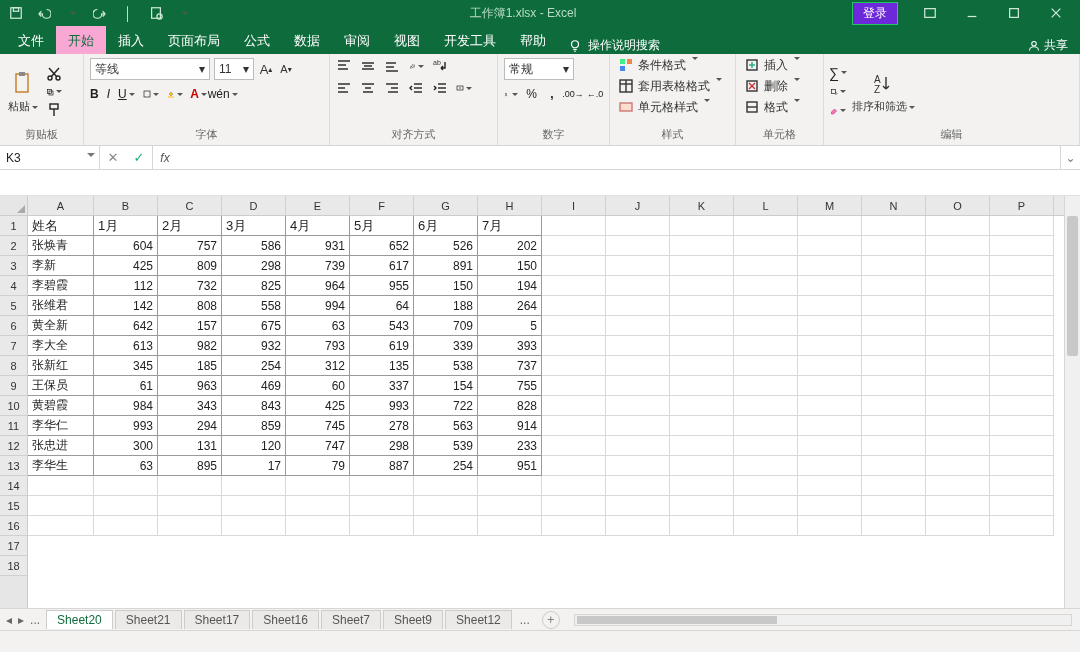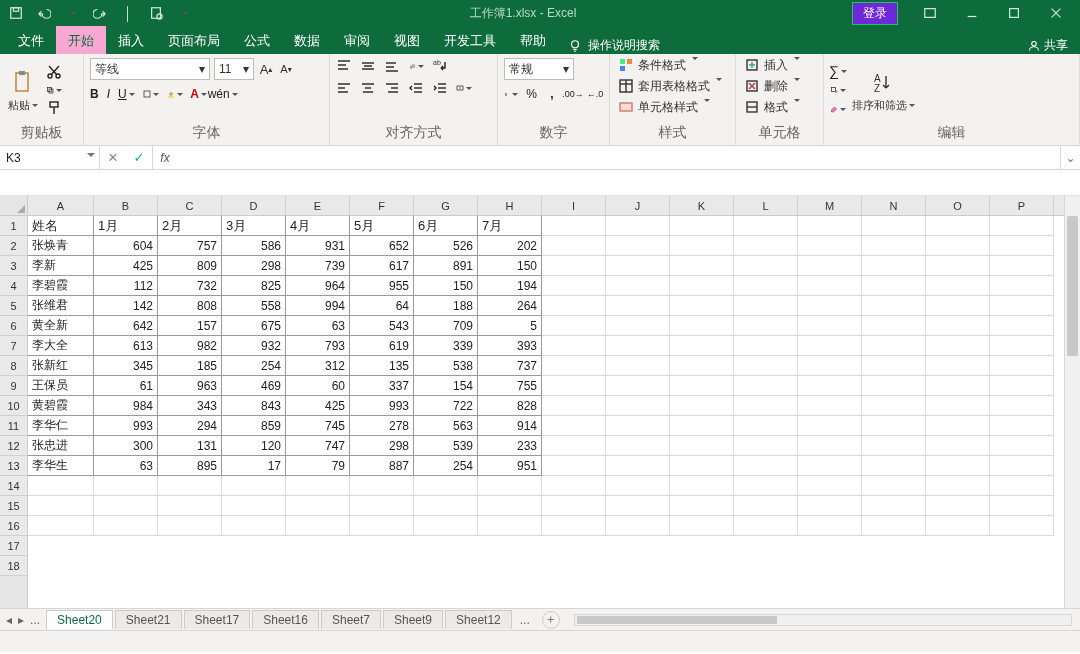--- a/index.html
+++ b/index.html
@@ -22,21 +22,21 @@
   .tab.file { font-weight: 500; }
   .tabs-right { margin-left: auto; display: flex; align-items: center; padding-right: 12px; }
   .tabs-right .share { color: #fff; font-size: 12px; display: flex; align-items: center; gap: 4px; }
   .tell-me { display: flex; align-items: center; gap: 6px; color: #fff; padding: 0 10px; }
   .tell-me svg { width: 14px; height: 14px; }
 
   
   .ribbon { height: 92px; background: #f3f2f1; border-bottom: 1px solid #d6d6d6; display: flex; }
   .group { border-right: 1px solid #dcdcdc; display: flex; flex-direction: column; }
   .group-body { flex: 1; display: flex; align-items: center; padding: 4px 6px 2px; gap: 6px; }
-  .group-label { text-align: center; font-size: 14px; color: #666; padding-bottom: 3px; position: relative; }
+  .group-label { text-align: center; font-size: 11px; color: #666; padding-bottom: 3px; position: relative; }
   .btncol { display: flex; flex-direction: column; gap: 2px; align-items: center; }
   .btnrow { display: flex; align-items: center; gap: 4px; }
   .ico { width: 16px; height: 16px; display: flex; align-items: center; justify-content: center; }
   .bigbtn { display: flex; flex-direction: column; align-items: center; gap: 2px; font-size: 11px; color: #333; padding: 2px 2px; }
   .bigbtn .bigico { width: 28px; height: 28px; display: flex; align-items: center; justify-content: center; }
   .dd::after { content: ""; display: inline-block; margin-left: 2px; border-top: 3px solid #555; border-left: 3px solid transparent; border-right: 3px solid transparent; vertical-align: middle; }
   .fontbox { border: 1px solid #bcbcbc; background: #fff; height: 22px; display: flex; align-items: center; padding: 0 4px; font-size: 12px; color: #333; }
   .fontname { width: 120px; justify-content: space-between; }
   .fontsize { width: 40px; justify-content: space-between; }
   .numfmt { width: 70px; justify-content: space-between; }

